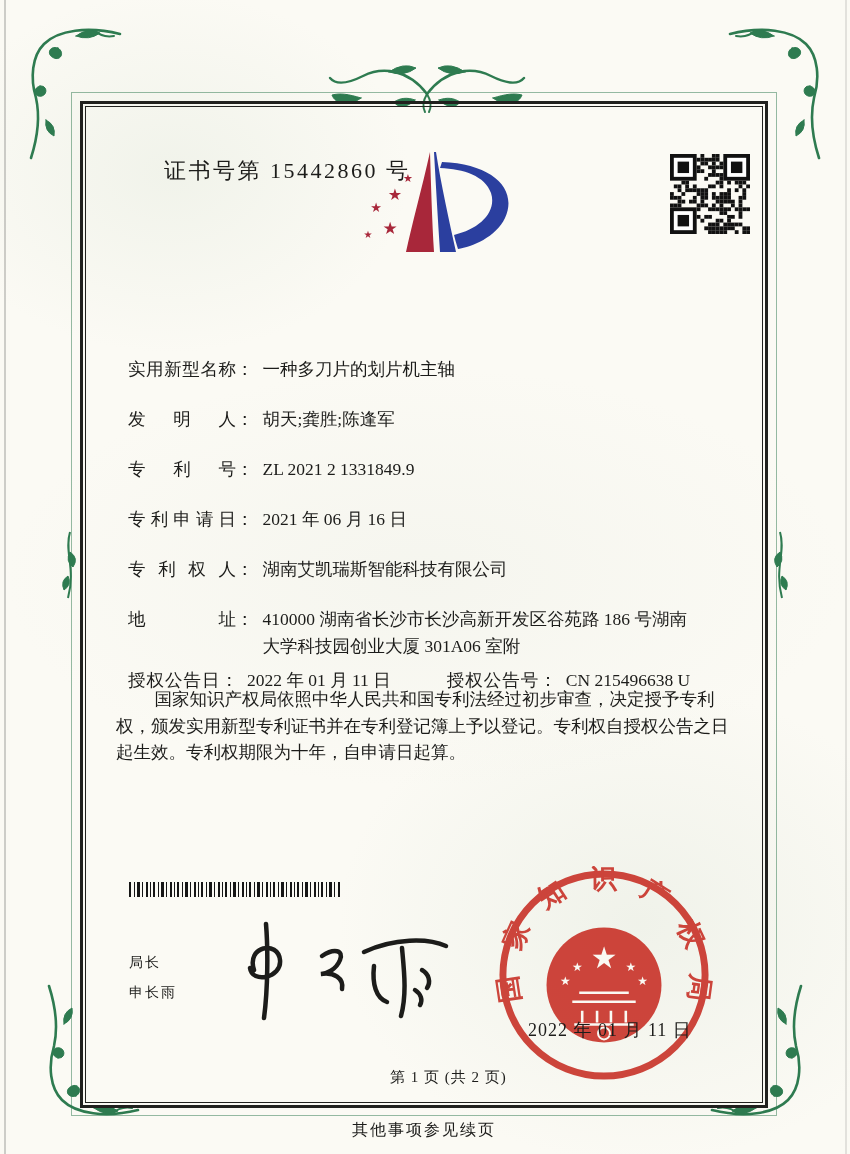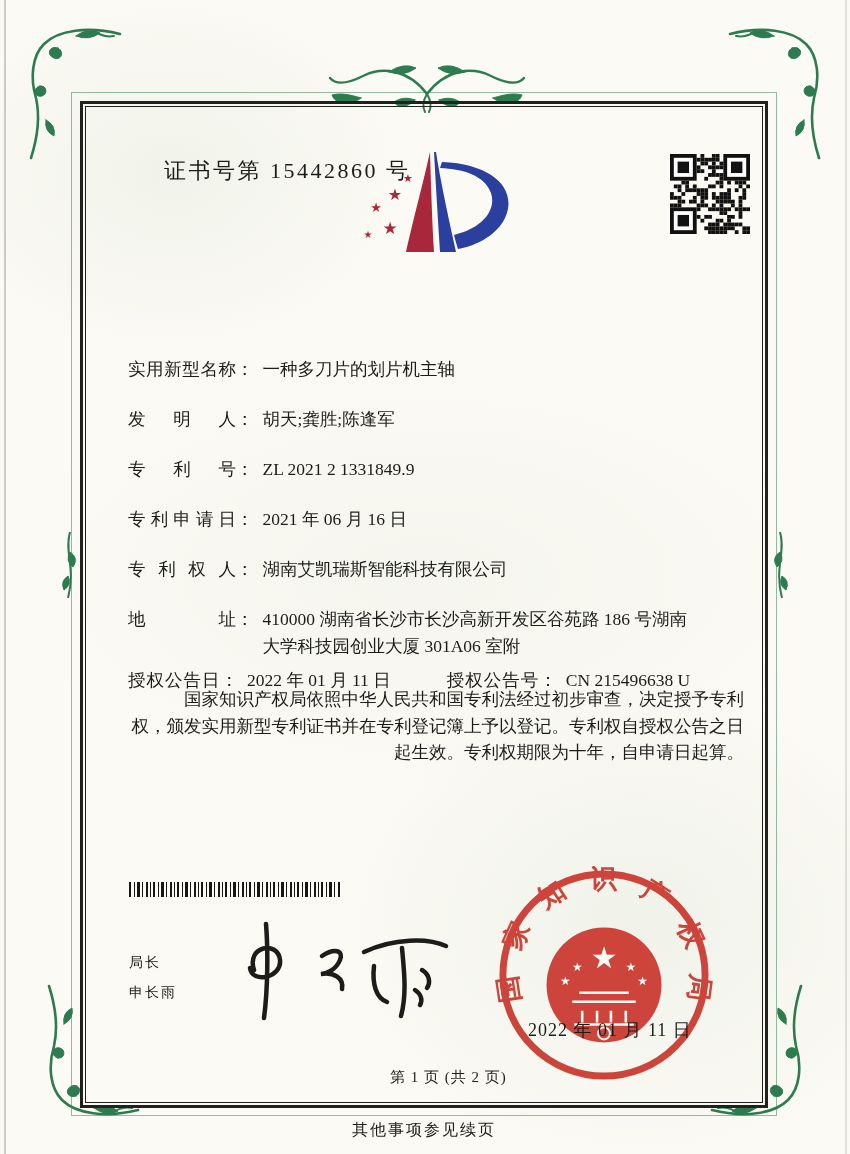--- a/index.html
+++ b/index.html
@@ -43,21 +43,21 @@
   .fields{position:absolute;left:128px;top:356px;width:580px;font-size:17.5px;}
   .frow{display:flex;margin-bottom:23px;line-height:27px;}
   .flabel{width:108px;flex:none;text-align:justify;text-align-last:justify;}
   .fcolon{flex:none;margin-right:9px;}
   .fvalue{width:432px;}
   .frow-addr{margin-bottom:7px;}
   .grant-row{display:flex;line-height:27px;}
   .grant-gap{width:56px;flex:none;}
   .glabel{flex:none;letter-spacing:1px;}
 
-  .paragraphs{position:absolute;left:116px;top:686px;width:628px;font-size:17.5px;line-height:26.5px;text-align:right;}
+  .paragraphs{position:absolute;left:116px;top:686px;width:628px;font-size:17.5px;line-height:26.5px;}
   .paragraphs p{margin:0 0 6px 0;text-indent:2.2em;}
 
   .barcode{position:absolute;left:129px;top:882px;width:211px;height:15px;
     background:repeating-linear-gradient(90deg,
       #161616 0 2px, transparent 2px 5px,
       #161616 5px 6px, transparent 6px 8px,
       #161616 8px 11px, transparent 11px 13px,
       #161616 13px 14px, transparent 14px 17px,
       #161616 17px 19px, transparent 19px 21px,
       #161616 21px 22px, transparent 22px 24px);}

